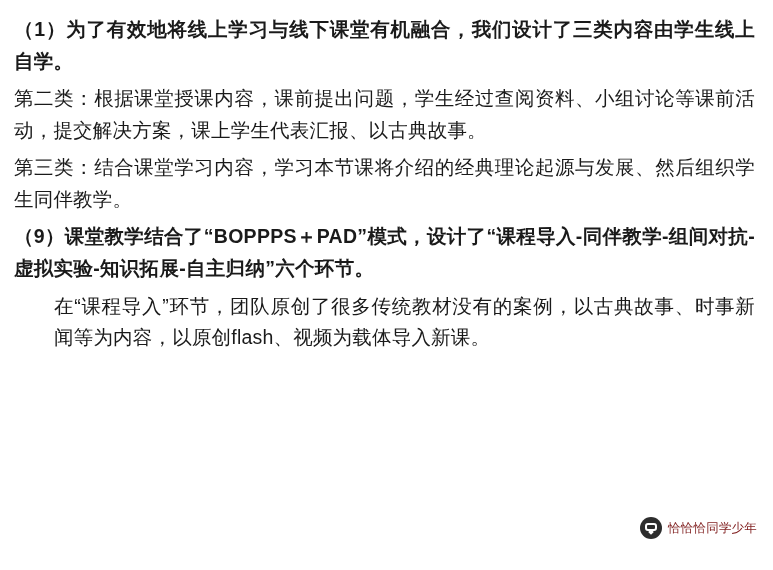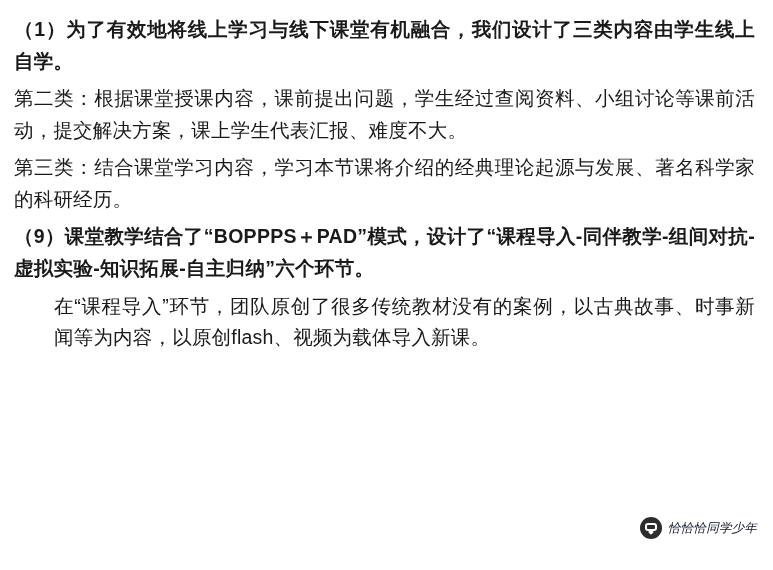--- a/index.html
+++ b/index.html
@@ -75,37 +75,36 @@
     position: absolute;
     left: 9px;
     top: 13px;
     width: 4px;
     height: 4px;
     background: #ffffff;
     transform: rotate(45deg);
   }
   .badge-text {
     font-size: 12.5px;
-    color: #0f172a;
+    color: #7f1d1d;
     white-space: nowrap;
     letter-spacing: 0.2px;
-    font-style: italic;
   }
 </style>
 </head>
 <body>
 
 <div class="page">
 
   <p class="para bold blk">（1）为了有效地将线上学习与线下课堂有机融合，我们设计了三类内容由学生线上自学。</p>
 
 
-  <p class="para blk">第二类：根据课堂授课内容，课前提出问题，学生经过查阅资料、小组讨论等课前活动，提交解决方案，课上学生代表汇报、难度不大。</p>
+  <p class="para blk">第二类：根据课堂授课内容，课前提出问题，学生经过查阅资料、小组讨论等课前活动，提交解决方案，课上学生代表汇报、以古典故事。</p>
 
-  <p class="para blk">第三类：结合课堂学习内容，学习本节课将介绍的经典理论起源与发展、著名科学家的科研经历。</p>
+  <p class="para blk">第三类：结合课堂学习内容，学习本节课将介绍的经典理论起源与发展、然后组织学生同伴教学。</p>
 
   <p class="para bold blk">（9）课堂教学结合了“BOPPPS＋PAD”模式，设计了“课程导入-同伴教学-组间对抗-虚拟实验-知识拓展-自主归纳”六个环节。</p>
 
   <p class="para tight">在“课程导入”环节，团队原创了很多传统教材没有的案例，以古典故事、时事新闻等为内容，以原创flash、视频为载体导入新课。</p>
 
 
   <div class="footer-badge">
     <span class="badge-logo"></span>
     <span class="badge-text">恰恰恰同学少年</span>
   </div>

